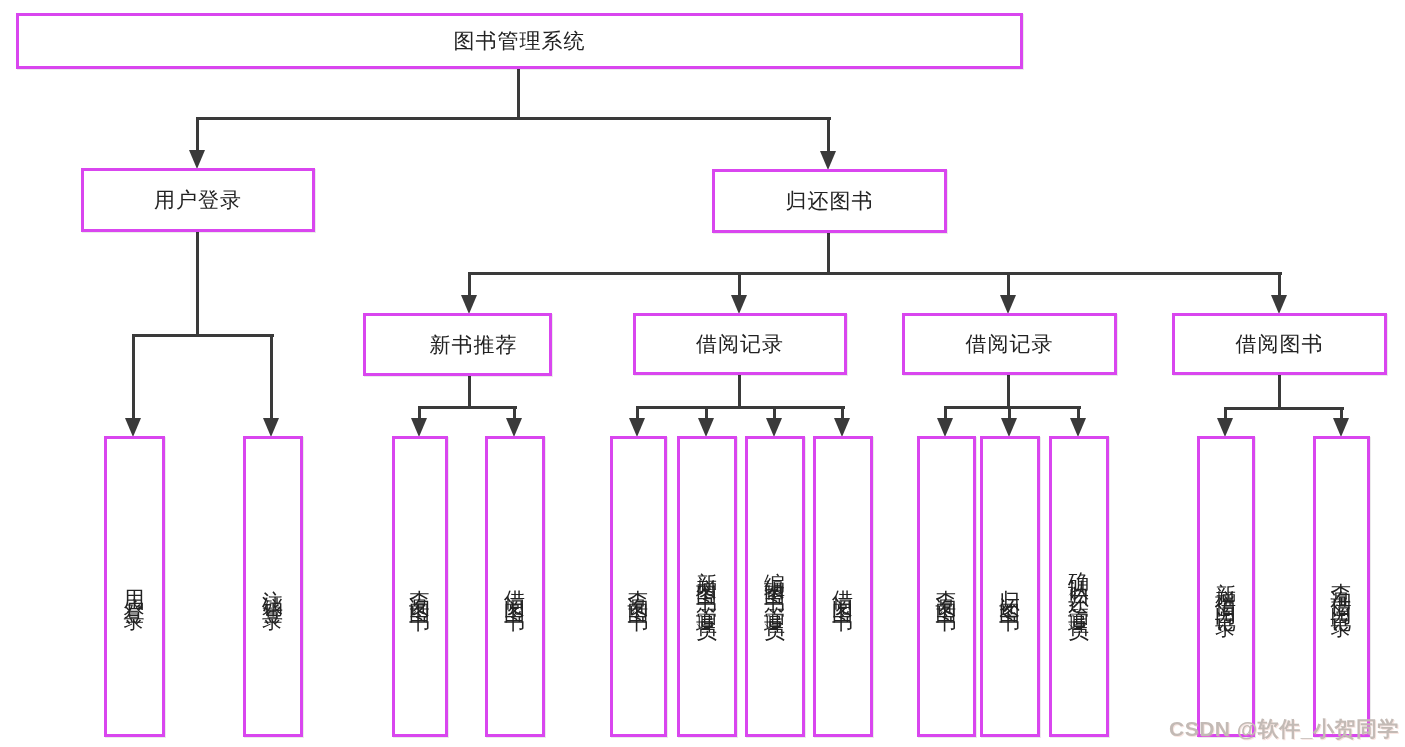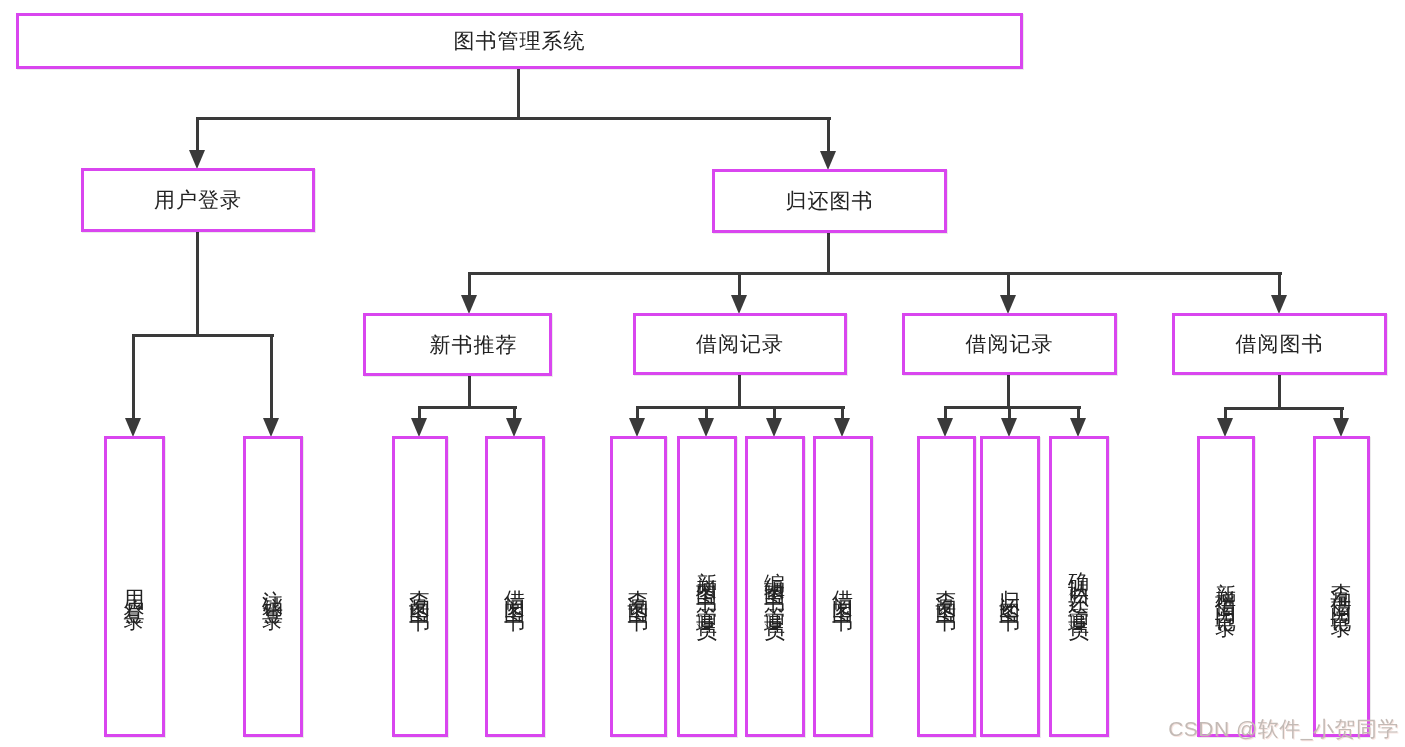--- a/index.html
+++ b/index.html
@@ -45,20 +45,21 @@
     border-top: 19px solid #3a3a3a;
   }
   .watermark {
     position: absolute;
     color: #c3bab5;
     font-size: 21px;
     letter-spacing: 0.5px;
     white-space: nowrap;
     text-shadow: 1px 1px 0 rgba(234,180,170,0.35);
     z-index: 5;
+    font-weight: bold;
   }
 </style>
 </head>
 <body>
 
 <div id="stage">
   <div id="connectors-layer">
       <div class="vline" style="left: 517px; top: 69px; height: 51px;"></div>
       <div class="hline" style="left: 196px; top: 117px; width: 635px;"></div>
       <div class="vline" style="left: 196px; top: 117px; height: 34px;"></div>

